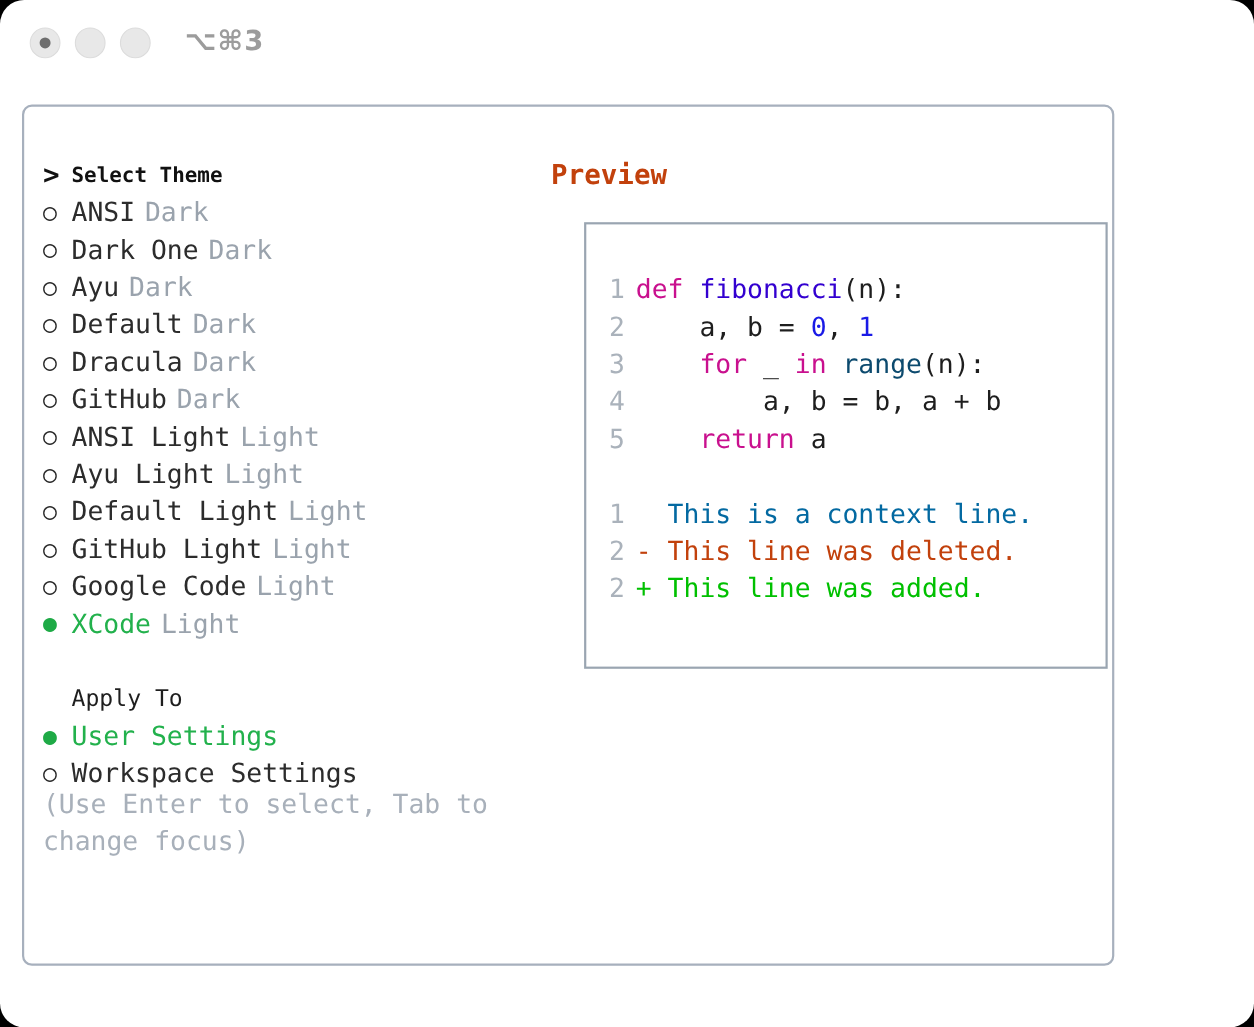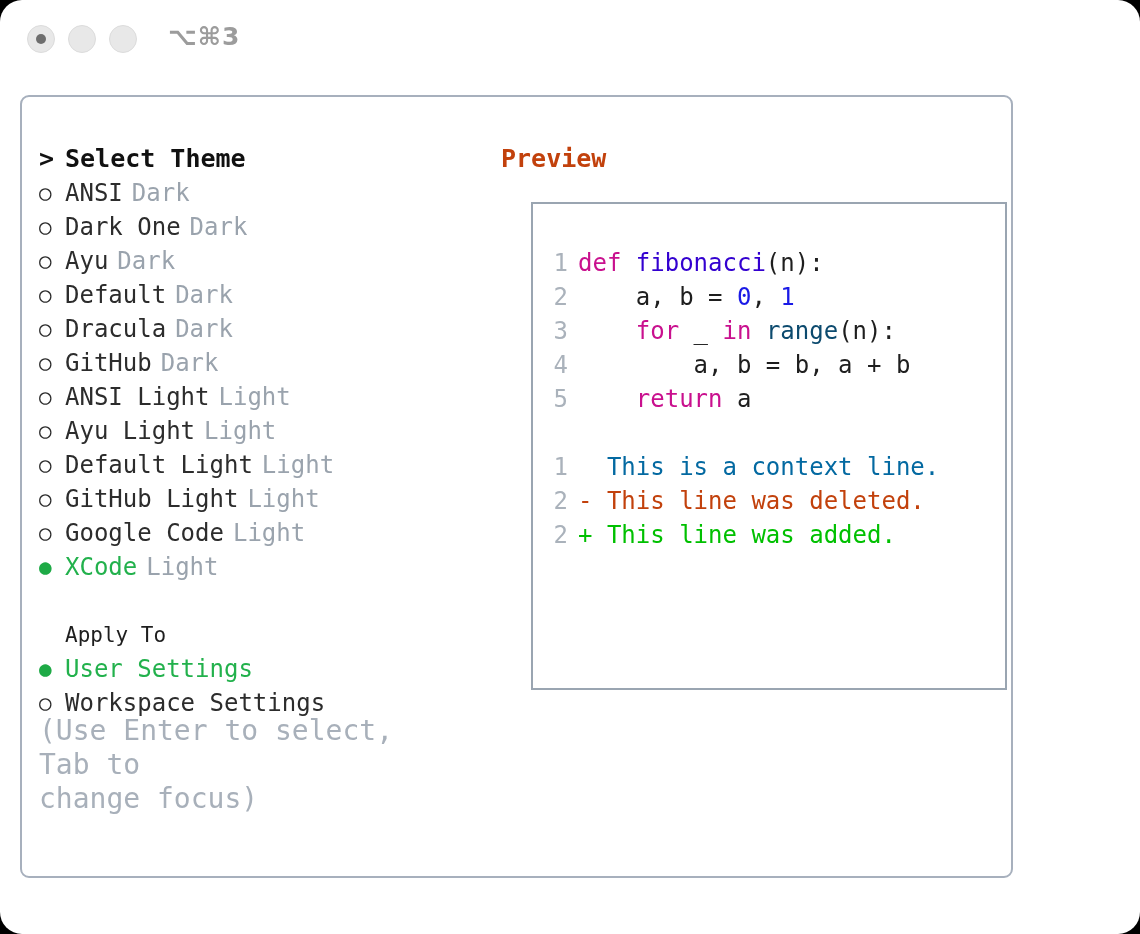--- a/index.html
+++ b/index.html
@@ -93,21 +93,21 @@
     height: 34px;
     line-height: 34px;
     font-size: 24px;
     white-space: nowrap;
     display: flex;
     align-items: center;
   }
   .heading {
     font-weight: bold;
     color: #111111;
-    font-size: 25px;
+    font-size: 19px;
   }
   .marker {
     display: inline-block;
     width: 26px;
     flex: 0 0 26px;
     color: #2c2c2c;
     font-size: 21px;
   }
   .marker.caret {
     font-weight: bold;
@@ -133,21 +133,21 @@
   .section-title {
     color: #1e1e1e;
     font-size: 21px;
   }
 
   #hint {
     position: absolute;
     left: 17px;
     top: 617px;
     width: 420px;
-    font-size: 28px;
+    font-size: 24px;
     line-height: 34px;
     color: #a8b0ba;
   }
 
   
   #right-col {
     position: absolute;
     left: 479px;
     top: 45px;
     width: 500px;
@@ -156,21 +156,21 @@
     font-size: 25px;
     font-weight: bold;
     color: #c2410c;
     line-height: 34px;
   }
   #preview-box {
     position: absolute;
     left: 30px;
     top: 60px;
     width: 476px;
-    height: 488px;
+    height: 406px;
     border: 2px solid #9aa5b1;
     box-sizing: border-box;
     background: #ffffff;
   }
   #code {
     position: absolute;
     left: 15px;
     top: 42px;
     font-size: 24px;
     line-height: 34px;

